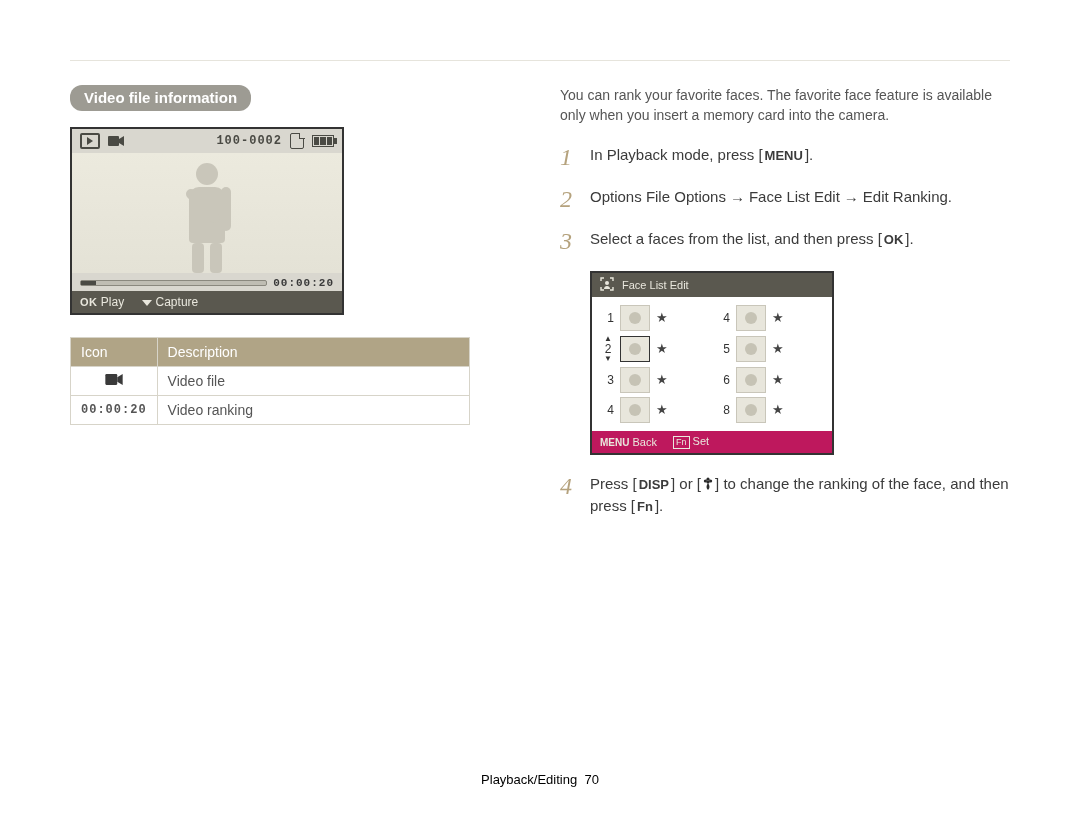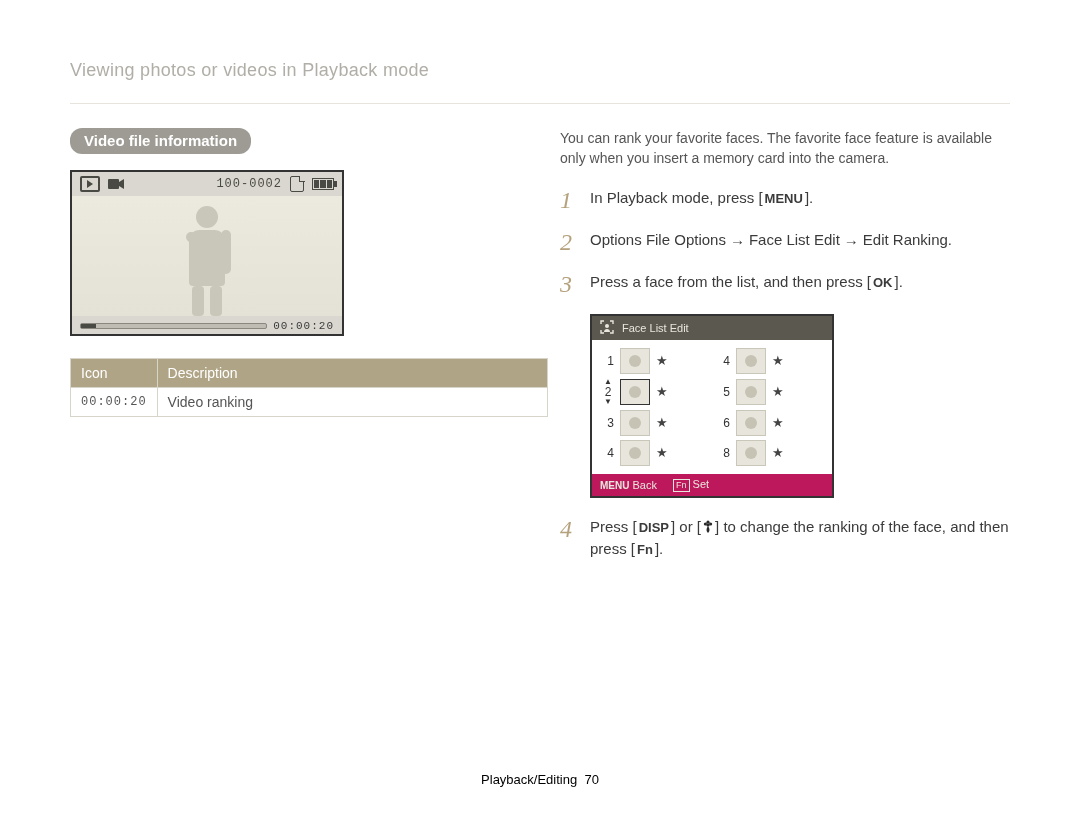--- a/index.html
+++ b/index.html
@@ -41,21 +41,21 @@
     margin-bottom: 22px;
   }
   .lcd-top {
     display: flex; align-items: center; justify-content: space-between;
     padding: 4px 8px;
     color: #4a4a44;
   }
   .ic { display:inline-flex; align-items:center; justify-content:center; }
   .lcd-top .left { display:flex; gap:8px; align-items:center; }
   .lcd-top .right { display:flex; gap:8px; align-items:center; }
-  .seg { font-family: "Courier New", monospace; font-weight: normal; letter-spacing: 1px; font-size: 12px; }
+  .seg { font-family: "Courier New", monospace; font-weight: bold; letter-spacing: 1px; font-size: 12px; }
   .play-badge {
     width: 20px; height: 16px; border: 2px solid #4a4a44; border-radius: 2px;
     display:inline-flex; align-items:center; justify-content:center;
   }
   .triangle-r { width:0;height:0;border-top:4px solid transparent;border-bottom:4px solid transparent;border-left:6px solid #4a4a44; }
   .movie-ic svg { display:block; }
   .sd { width:14px;height:16px;border:1.5px solid #4a4a44;border-radius:2px;position:relative; }
   .sd::before{content:"";position:absolute;top:-1.5px;right:-1.5px;width:5px;height:5px;background:#d9d7cf;border-left:1.5px solid #4a4a44;border-bottom:1.5px solid #4a4a44;}
   .batt { width:22px;height:12px;border:1.5px solid #4a4a44; position:relative; }
   .batt::after{content:"";position:absolute;right:-4px;top:2px;width:3px;height:6px;background:#4a4a44;}
@@ -82,21 +82,21 @@
   .pbar-wrap { display:flex; align-items:center; gap:6px; }
   .pbar { flex:1; height:6px; background:#bfbdb3; border:1px solid #8a887e; border-radius:2px; position:relative; }
   .pbar-fill { position:absolute; left:0; top:0; bottom:0; width:8%; background:#4a4a44; }
   .lcd-bottom {
     display:flex; background:#5a584f; color:#e9e7dd; font-size:12px;
     padding:4px 8px; gap:18px; align-items:center;
   }
   .lbl-ok { font-weight:700; font-size:11px; letter-spacing:0.5px; }
   .tri-down { width:0;height:0;border-left:5px solid transparent;border-right:5px solid transparent;border-top:6px solid #e9e7dd; display:inline-block; }
   
-  table.iconDesc { border-collapse: collapse; width: 478px; font-size: 14px; }
+  table.iconDesc { border-collapse: collapse; width: 400px; font-size: 14px; }
   table.iconDesc th {
     background:#b0a486; color:#fff; text-align:left; font-weight:400;
     padding:6px 10px; border:1px solid #d7d4c9;
   }
   table.iconDesc th:first-child{width:70px;}
   table.iconDesc td { border:1px solid #d7d4c9; padding:6px 10px; color:#555; vertical-align:middle; }
   
   .intro { font-size:14px; color:#555; line-height:1.45; margin-bottom:18px; }
   ol.steps { list-style:none; counter-reset: step; }
   ol.steps > li { display:flex; gap:12px; margin-bottom:16px; font-size:15px; color:#3b3b3b; line-height:1.5; }
@@ -127,21 +127,20 @@
   .menu-box{font-weight:700;font-size:10px;}
   .footer {
     position:absolute; bottom:28px; left:0; right:0;
     text-align:center; font-size:13px; color:#000000;
   }
 </style>
 </head>
 <body>
 
 <div class="page">
-  <div class="breadcrumb">Viewing photos or videos in Playback mode</div>
   <hr class="hr">
 
   <div class="cols">
 
     <div class="col">
       <div class="pill">Video file information</div>
 
       <div class="lcd">
         <div class="lcd-top">
           <div class="left">
@@ -181,27 +180,42 @@
           </div>
         </div>
         <div class="lcd-progress">
           <div class="pbar-wrap">
             <div class="pbar">
                 <div class="pbar-fill"></div>
               </div>
             <span class="seg" style="font-size:11px;">00:00:20</span>
           </div>
         </div>
+        <div class="lcd-bottom">
+          <span><span class="lbl-ok">OK</span>&nbsp;<span>Play</span></span>
+          <span><span class="tri-down"></span>&nbsp;<span>Capture</span></span>
+        </div>
       </div>
 
       <table class="iconDesc">
         <tbody>
             <tr>
           <th>Icon</th>
           <th>Description</th>
+        </tr>
+        <tr>
+          <td style="text-align:center;">
+            <span class="movie-ic ic">
+              <svg width="18" height="13" viewBox="0 0 16 12">
+                    <rect x="0" y="1" width="11" height="10" rx="1" fill="#3a3a3a"></rect>
+                    <path d="M11 4 L16 1 V11 L11 8 Z" fill="#3a3a3a"></path>
+                  </svg>
+            </span>
+          </td>
+          <td>Video file</td>
         </tr>
         <tr>
           <td class="seg" style="font-size:12px;text-align:center;">00:00:20</td>
           <td>Video ranking</td>
         </tr>
       </tbody>
         </table>
     </div>
 
     <div class="col">
@@ -216,21 +230,21 @@
         </li>
         <li>
           <span class="num">2</span>
           <span class="body">
             <span>Options </span><span class="bold">File Options</span><span class="arrow">→</span><span class="bold">Face List Edit</span><span class="arrow">→</span><span class="bold">Edit Ranking</span><span>.</span>
           </span>
         </li>
         <li>
           <span class="num">3</span>
           <span class="body">
-            <span>Press a face from the list, and then press [</span><span class="btn-label">OK</span><span>].</span>
+            <span>Select a faces from the list, and then press [</span><span class="btn-label">OK</span><span>].</span>
           </span>
         </li>
       </ol>
 
       
       <div class="faceLcd">
         <div class="faceLcd-top">
           <span>
             <svg width="14" height="14" viewBox="0 0 14 14">
                 <path d="M1 4V1h3M13 4V1h-3M1 10v3h3M13 10v3h-3" stroke="#e9e7dd" stroke-width="1.4" fill="none"></path>

